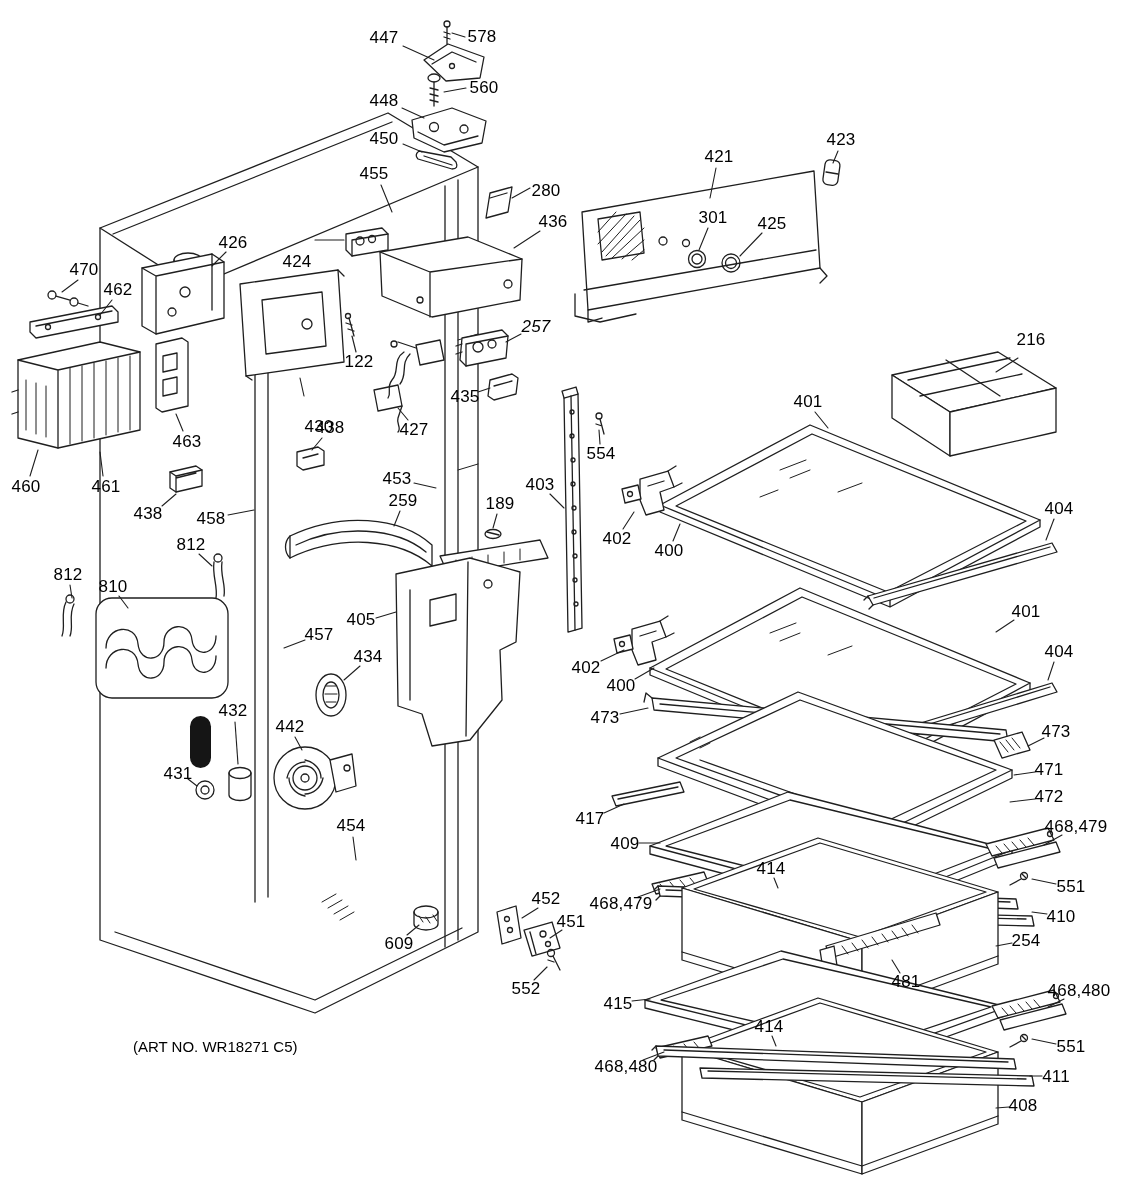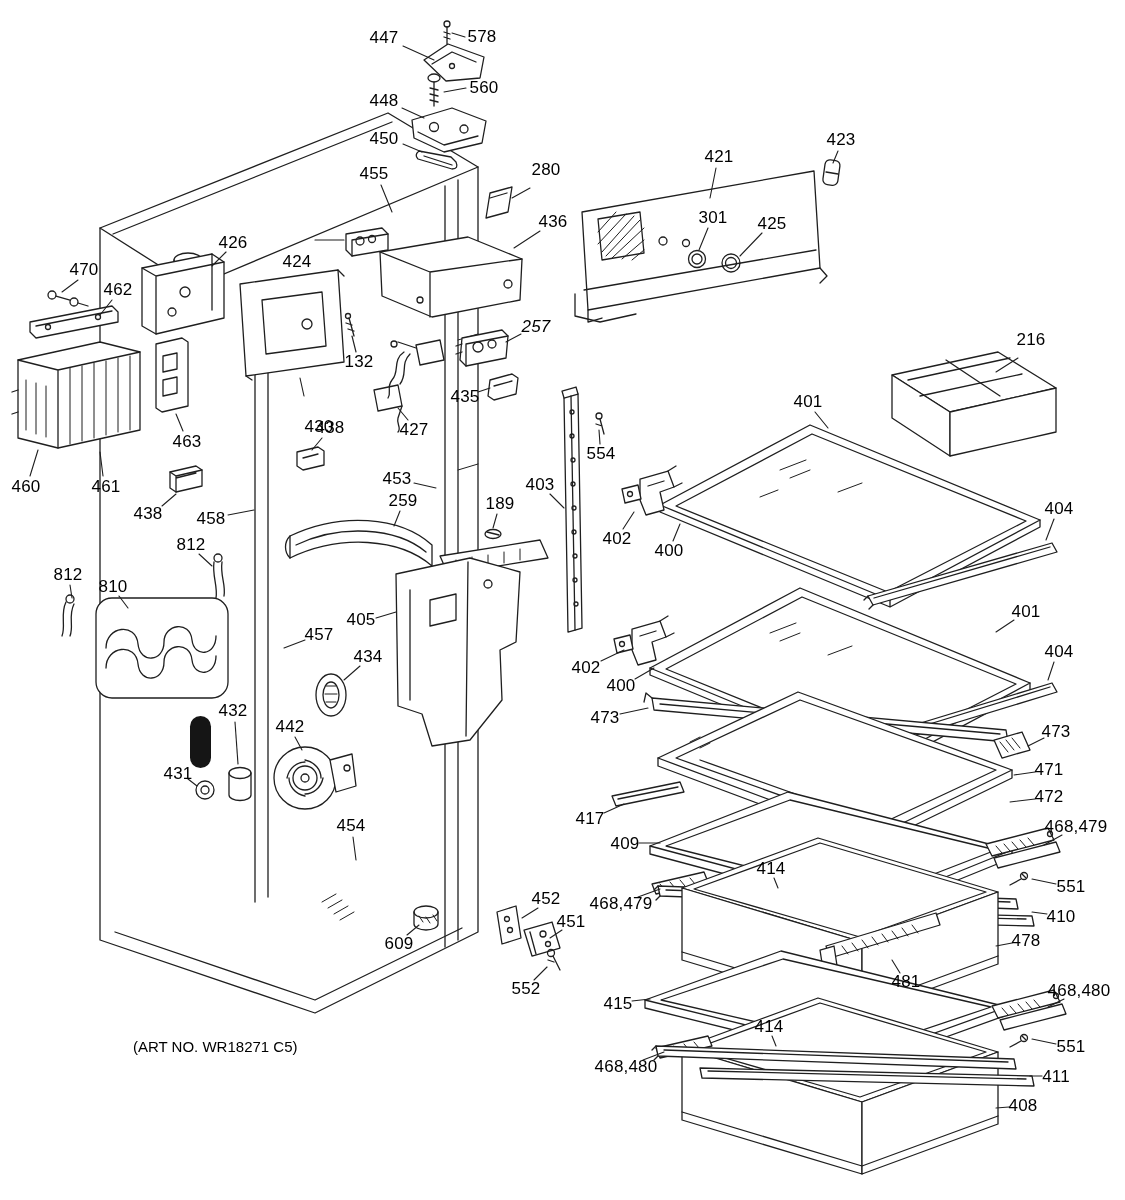--- a/index.html
+++ b/index.html
@@ -490,31 +490,31 @@
       </g>
 </svg>
 
 <div id="label-layer">
       <div class="part-label" style="left: 384px; top: 38px;">447</div>
       <div class="part-label" style="left: 482px; top: 37px;">578</div>
       <div class="part-label" style="left: 484px; top: 88px;">560</div>
       <div class="part-label" style="left: 384px; top: 101px;">448</div>
       <div class="part-label" style="left: 384px; top: 139px;">450</div>
       <div class="part-label" style="left: 374px; top: 174px;">455</div>
-      <div class="part-label" style="left: 546px; top: 170px;">280</div>
+      <div class="part-label" style="left: 546px; top: 191px;">280</div>
       <div class="part-label" style="left: 719px; top: 157px;">421</div>
       <div class="part-label" style="left: 841px; top: 140px;">423</div>
       <div class="part-label" style="left: 713px; top: 218px; text-align: center;">301</div>
       <div class="part-label" style="left: 772px; top: 224px;">425</div>
       <div class="part-label" style="left: 297px; top: 240px; margin-top: 22px;">424</div>
       <div class="part-label" style="left: 553px; top: 222px;">436</div>
       <div class="part-label" style="left: 233px; top: 243px;">426</div>
       <div class="part-label" style="left: 84px; top: 270px; text-align: right;">470</div>
       <div class="part-label" style="left: 118px; top: 290px;">462</div>
-      <div class="part-label" style="left: 359px; top: 362px;">132</div>
+      <div class="part-label" style="left: 359px; top: 362px;">122</div>
       <div class="part-label" style="left: 536px; top: 327px; font-style: italic;">257</div>
       <div class="part-label" style="left: 307px; top: 427px; margin-left: 12px;">430</div>
       <div class="part-label" style="left: 414px; top: 430px;">427</div>
       <div class="part-label" style="left: 465px; top: 397px;">435</div>
       <div class="part-label" style="left: 187px; top: 442px;">463</div>
       <div class="part-label" style="left: 26px; top: 487px;">460</div>
       <div class="part-label" style="left: 106px; top: 487px;">461</div>
       <div class="part-label" style="left: 330px; top: 428px;">438</div>
       <div class="part-label" style="left: 148px; top: 514px;">438</div>
       <div class="part-label" style="left: 211px; top: 519px;">458</div>
@@ -548,21 +548,21 @@
       <div class="part-label" style="left: 590px; top: 819px;">417</div>
       <div class="part-label" style="left: 625px; top: 844px;">409</div>
       <div class="part-label" style="left: 1076px; top: 827px;">468,479</div>
       <div class="part-label" style="left: 351px; top: 826px;">454</div>
       <div class="part-label" style="left: 771px; top: 869px;">414</div>
       <div class="part-label" style="left: 1071px; top: 887px;">551</div>
       <div class="part-label" style="left: 621px; top: 904px;">468,479</div>
       <div class="part-label" style="left: 1061px; top: 917px;">410</div>
       <div class="part-label" style="left: 546px; top: 899px;">452</div>
       <div class="part-label" style="left: 571px; top: 922px;">451</div>
-      <div class="part-label" style="left: 1026px; top: 941px;">478</div>
+      <div class="part-label" style="left: 1026px; top: 941px;">254</div>
       <div class="part-label" style="left: 399px; top: 944px;">609</div>
       <div class="part-label" style="left: 906px; top: 982px;">481</div>
       <div class="part-label" style="left: 526px; top: 989px;">552</div>
       <div class="part-label" style="left: 1079px; top: 991px;">468,480</div>
       <div class="part-label" style="left: 618px; top: 1004px;">415</div>
       <div class="part-label" style="left: 769px; top: 1027px;">414</div>
       <div class="part-label" style="left: 1071px; top: 1047px;">551</div>
       <div class="part-label" style="left: 626px; top: 1067px;">468,480</div>
       <div class="part-label" style="left: 1056px; top: 1077px;">411</div>
       <div class="part-label" style="left: 1023px; top: 1106px;">408</div>

